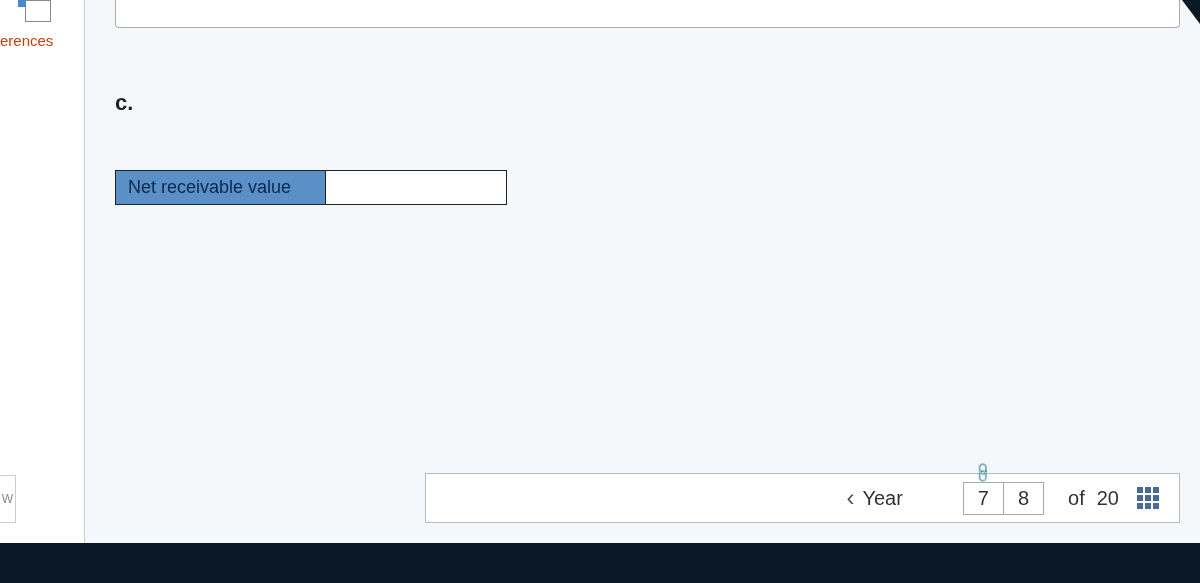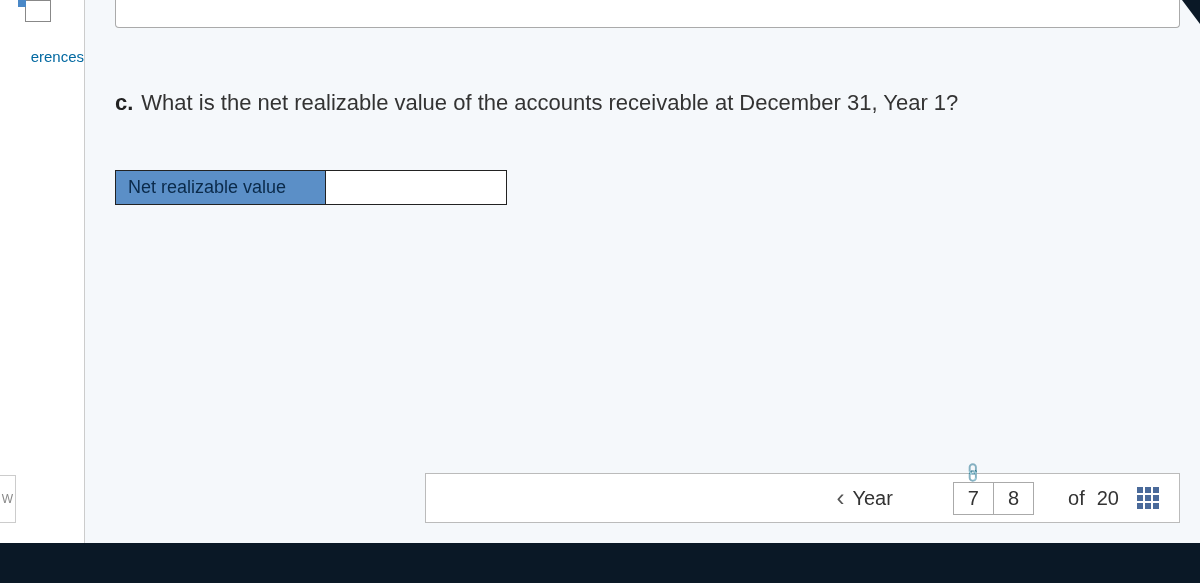--- a/index.html
+++ b/index.html
@@ -31,25 +31,25 @@
       content: "";
       position: absolute;
       left: -8px;
       top: -6px;
       width: 8px;
       height: 12px;
       background: #4a88c7;
     }
     .sidebar-label {
       position: absolute;
-      top: 48px;
+      top: 32px;
       width: 100%;
-      text-align: right;
+      text-align: left;
       font-size: 15px;
-      color: #0369a1;
+      color: #c2410c;
     }
     .main-area {
       position: absolute;
       left: 85px;
       top: 0;
       right: 0;
       height: 100%;
       background: #f5f8fb;
     }
     .top-input-box {
@@ -150,21 +150,21 @@
     .page-cell + .page-cell { border-left: none; }
     .link-icon {
       position: absolute;
       top: -18px;
       left: 50%;
       transform: translate(-50%, 0) rotate(-45deg);
       font-size: 14px;
       color: #555;
     }
     .of-text {
-      margin: 0 12px 0 16px;
+      margin: 0 12px 0 6px;
     }
     .grid-icon {
       width: 22px;
       height: 22px;
       display: grid;
       grid-template-columns: repeat(3, 1fr);
       grid-template-rows: repeat(3, 1fr);
       gap: 2px;
       cursor: pointer;
     }
@@ -210,25 +210,24 @@
 <div class="sidebar">
   <div class="sidebar-icon-box"></div>
   <div class="sidebar-label">erences</div>
 </div>
 
 <div class="main-area">
   <div class="top-input-box"></div>
 
   <div class="question-row">
     <span class="question-letter">c.</span>
-    <span>What is the net realizable value of the accounts receivable at December 31, Year 1?</span>
   </div>
 
   <div class="answer-table">
-    <div class="label-cell">Net realizable value</div>
+    <div class="label-cell">Net receivable value</div>
     <div class="input-cell">
       <input type="text" value="" style="">
     </div>
   </div>
 
   <div class="nav-bar">
     <div class="nav-prev">
       <span class="chevron">‹</span>
       <span>Year</span>
     </div>

